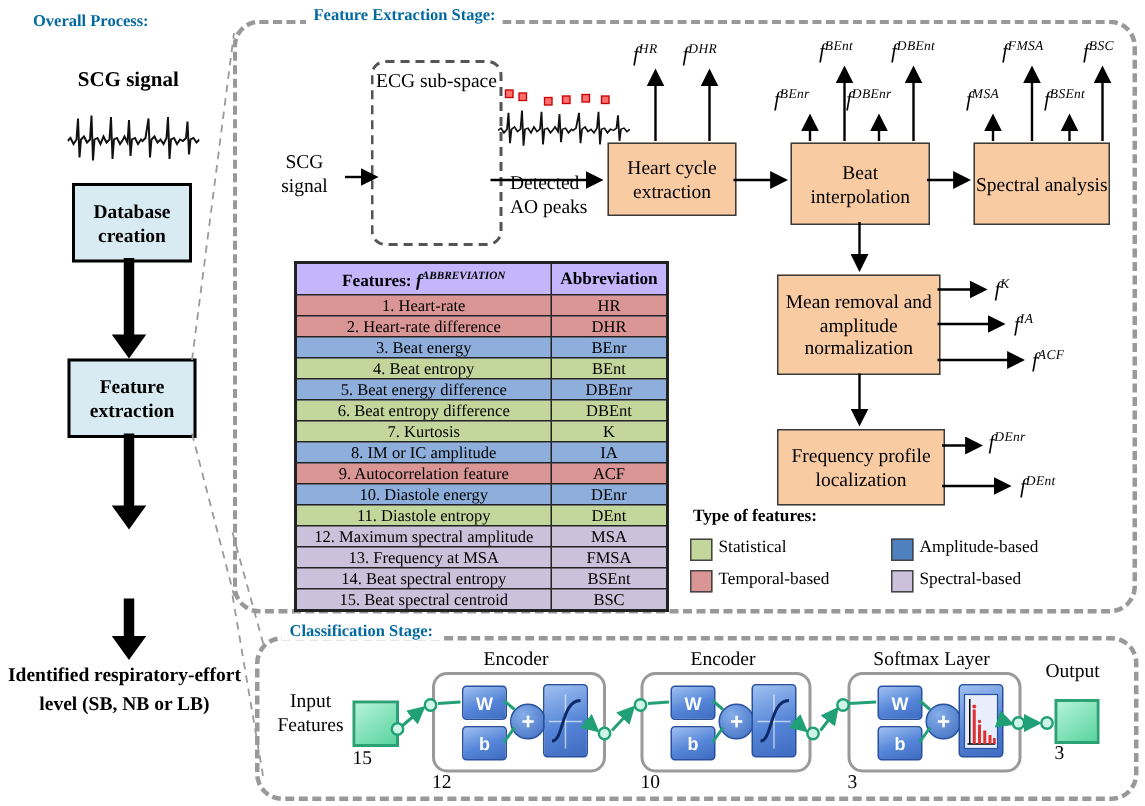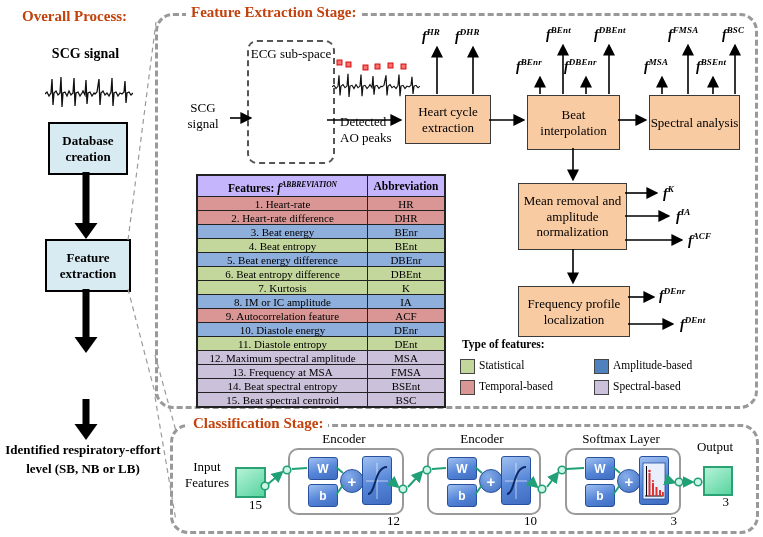--- a/index.html
+++ b/index.html
@@ -1,28 +1,28 @@
 <!DOCTYPE html>
 <html><head>
 <meta charset="utf-8">
 <style>
   body{margin:0;background:#fff;}
   #root{position:relative;width:763px;height:537px;background:#fff;overflow:hidden;
         font-family:"Liberation Serif","DejaVu Serif",serif;color:#000;}
   .abs{position:absolute;}
-  .red-title{position:absolute;color:#c2410c;font-weight:bold;font-size:15px;white-space:nowrap;}
+  .red-title{position:absolute;color:#0369a1;font-weight:bold;font-size:11px;white-space:nowrap;}
   .pbox{position:absolute;background:#D8EBF3;border:2px solid #000;font-weight:bold;font-size:13px;
         line-height:1.22;display:flex;align-items:center;justify-content:center;text-align:center;}
   .obox{position:absolute;background:#F9CBA3;border:1.5px solid #3a3a3a;font-size:13px;line-height:1.2;
         display:flex;align-items:center;justify-content:center;text-align:center;}
   .stage{position:absolute;border:3px dashed #999;border-radius:18px;}
   .stage-title{background:#fff;padding:0 5px;}
   .lbl{position:absolute;font-size:13px;line-height:1.2;text-align:center;}
-  .num{position:absolute;font-size:13px;text-align:right;}
-  .flabel{position:absolute;font-size:14px;font-weight:bold;font-style:italic;white-space:nowrap;}
+  .num{position:absolute;font-size:13px;text-align:left;}
+  .flabel{position:absolute;font-size:14px;font-weight:normal;font-style:italic;white-space:nowrap;}
   .flabel sup{font-size:9px;letter-spacing:.2px;}
   #ftable{position:absolute;left:196px;top:174px;border-collapse:collapse;font-size:11px;
           border:2px solid #222;background:#c4b5fd;}
   #ftable th,#ftable td{border:1px solid #222;padding:0 3px;height:13px;line-height:12px;white-space:nowrap;}
   #ftable th{height:20px;font-size:11.5px;}
   #ftable th sup{font-size:7.5px;font-style:italic;}
   #ftable td.abbr{width:70px;text-align:center;}
   #ftable td.fname{width:163px;text-align:center;}
   tr.temporal td{background:#D99694;}
   tr.amplitude td{background:#8EAFDC;}
@@ -56,21 +56,21 @@
 
   <svg class="abs" style="left:45px;top:70px" width="88" height="46" viewBox="0 0 88 44">
     <polyline fill="none" stroke="#111" stroke-width="1.3" points="0,23 2,21 4,25 6,22 7,8 8,34 9,22 11,20 13,24 15,22 16,6 17,36 18,22 20,21 22,25 24,20 26,24 28,22 29,7 30,35 31,22 33,21 35,25 37,22 38,20 40,24 41,9 42,33 43,22 45,21 47,25 49,22 50,23 52,21 54,8 55,34 56,22 58,20 60,24 62,22 64,25 66,21 67,7 68,35 69,22 71,21 73,25 75,22 77,23 79,21 80,10 81,32 82,22 84,21 86,24 88,22"></polyline>
   </svg>
 
   <div class="pbox" style="left:48px;top:122px;width:76px;height:49px">Database creation</div>
   <div class="pbox" style="left:45px;top:239px;width:82px;height:49px">Feature extraction</div>
   <div class="lbl" style="left:2px;top:441px;width:162px;font-weight:bold;font-size:13px;line-height:1.45">Identified respiratory-effort level (SB, NB or LB)</div>
 
   <div class="stage" style="left:155px;top:13px;width:597px;height:390px"></div>
-  <div class="red-title stage-title" style="left:186px;top:4px">Feature Extraction Stage:</div>
+  <div class="red-title stage-title" style="left:204px;top:4px">Feature Extraction Stage:</div>
 
   <div class="lbl" style="left:178px;top:100px;width:50px">SCG signal</div>
 
   <div class="ecgbox" style="left:247px;top:40px;width:84px;height:116px">ECG sub-space</div>
 
   <svg class="abs" style="left:332px;top:58px" width="88" height="52" viewBox="0 0 88 50">
     <g fill="#ff7070" stroke="#cc0000" stroke-width="0.9">
       <rect x="5" y="1" width="5" height="5"></rect>
         <rect x="14" y="3" width="5" height="5"></rect>
       <rect x="31" y="6" width="5" height="5"></rect>

